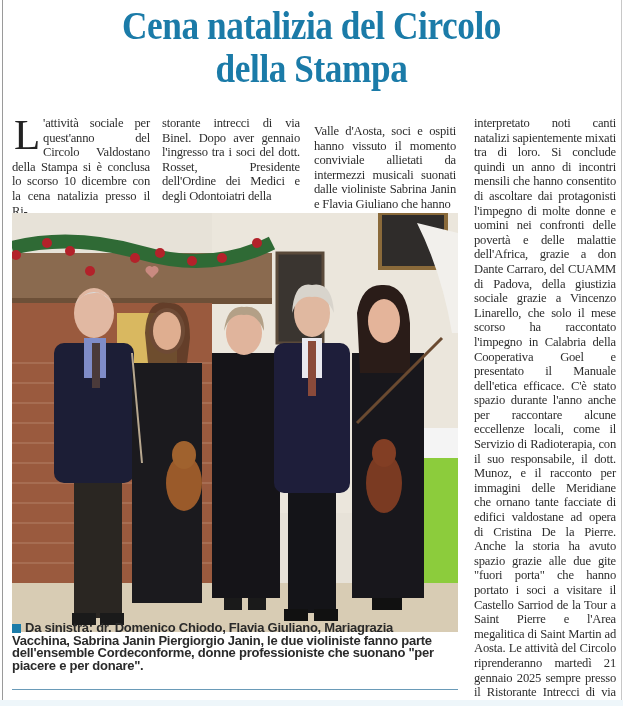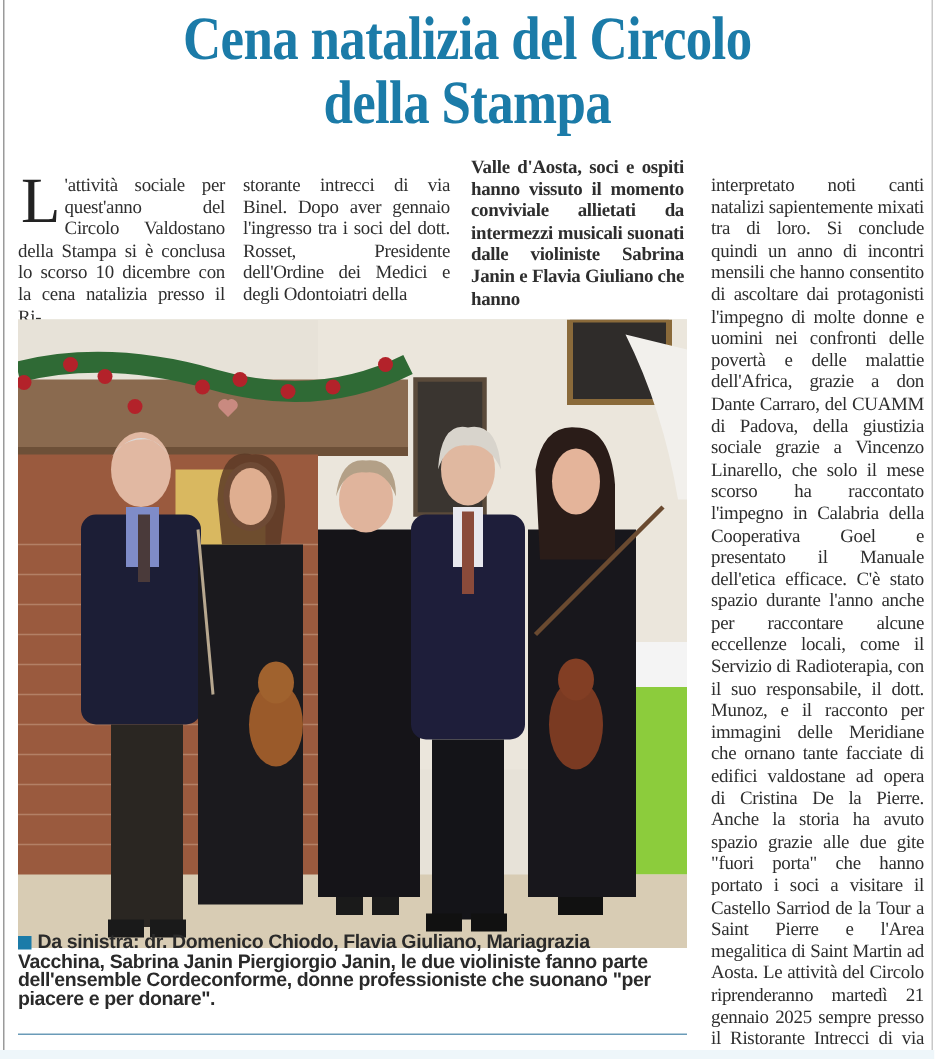--- a/index.html
+++ b/index.html
@@ -14,21 +14,21 @@
       color: #1b7ba8; font-family: "Liberation Serif", "DejaVu Serif", serif; font-weight: bold;
       font-size: 41px; line-height: 43px; letter-spacing: -0.5px; transform: scaleX(0.86); transform-origin: center top;
     }
     .col {
       position: absolute; font-size: 12.6px; line-height: 14.6px; text-align: justify; color: #2e2e2e;
       letter-spacing: -0.2px;
     }
     .col p { margin: 0; }
     .c1 { left: 12px; top: 116px; width: 138px; }
     .c2 { left: 162px; top: 116px; width: 138px; }
-    .c3 { left: 314px; top: 104px; width: 142px; font-weight: bold; }
+    .c3 { left: 314px; top: 124px; width: 142px; }
     .c4 { left: 474px; top: 116px; width: 142px; }
     .dropcap {
       float: left; font-size: 43px; line-height: 34px; margin: 2px 3px 0 2px; color: #222;
       font-family: "Liberation Serif", serif;
     }
     .photo {
       position: absolute; left: 12px; top: 213px; width: 446px; height: 419px; overflow: hidden;
       background: #d9d3c4;
     }
     .caption {

